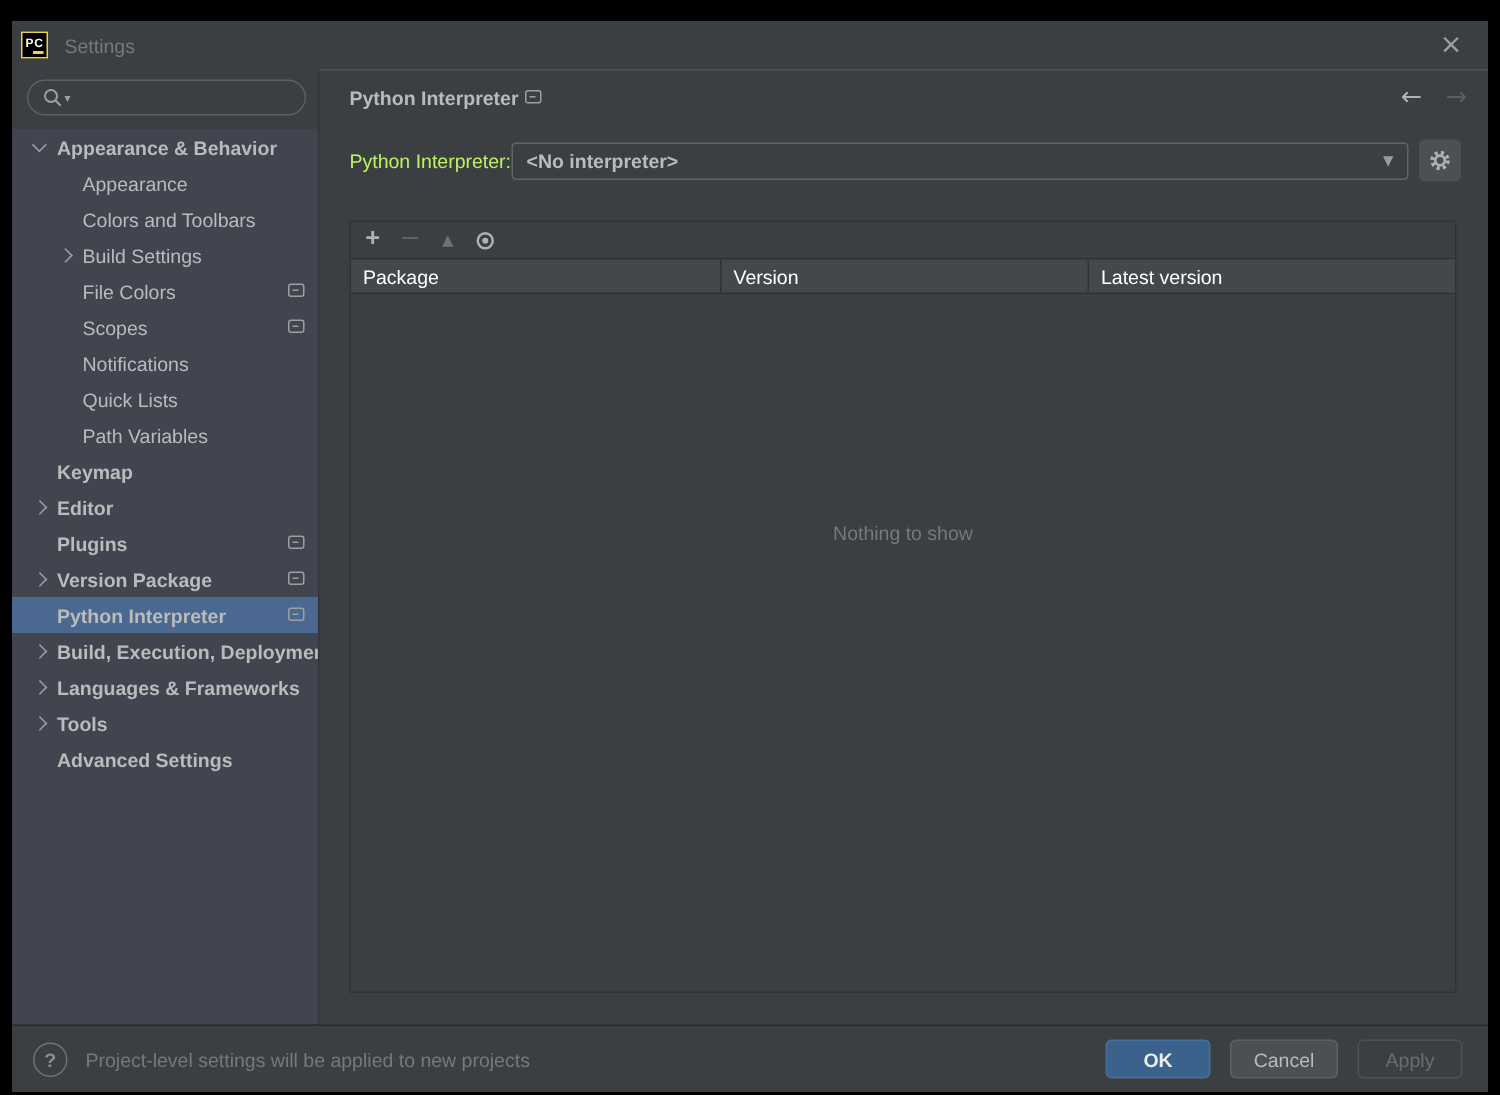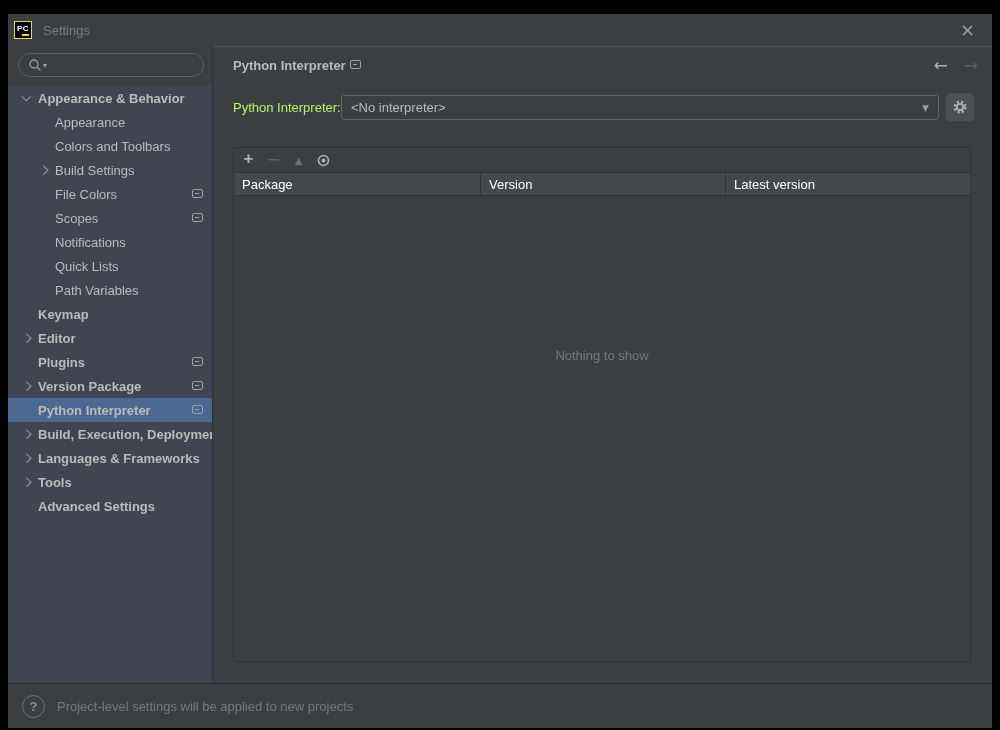--- a/index.html
+++ b/index.html
@@ -55,21 +55,21 @@
   .page-title { position:absolute; left:20px; top:11px; font-weight:bold; color:#BBBBBB; }
   .header-proj-icon { position:absolute; left:137px; top:13px; }
   .nav-back { position:absolute; right:44px; top:8px; font-size:17px; color:#AFB1B3;
               font-family:"DejaVu Sans", sans-serif; }
   .nav-fwd  { position:absolute; right:14px; top:8px; font-size:17px; color:#5A5E60;
               font-family:"DejaVu Sans", sans-serif; }
 
   .interp-label { position:absolute; left:20px; top:53px; color:#bef264;text-align:center; }
   .combo { position:absolute; left:128px; top:48px; width:598px; height:25px;
            border:1px solid #646464; border-radius:3px; background:#3C3F41;
-           display:flex; align-items:center; padding:0 9px; cursor:default; }
+           display:flex; align-items:center; padding:0 9px; cursor:default;font-weight:bold; }
   .combo-value { color:#BBBBBB; }
   .combo-arrow { margin-left:auto; font-size:9px; color:#9B9B9B; font-family:"DejaVu Sans", sans-serif; }
   .gear-btn { position:absolute; left:733px; top:46px; width:28px; height:28px;
               background:#4C5052; border:none; border-radius:4px;
               display:flex; align-items:center; justify-content:center; cursor:default; }
 
   .pkg-panel { position:absolute; left:20px; top:100px; width:738px; height:515px;
                border:1px solid #323232; display:flex; flex-direction:column; }
   .pkg-toolbar { height:24px; flex:none; display:flex; align-items:center; padding-left:2px; }
   .tb { width:25px; height:24px; display:flex; align-items:center; justify-content:center; }
@@ -235,16 +235,21 @@
           <div class="pkg-body">
             <span class="empty-text">Nothing to show</span>
           </div>
         </div>
       </div>
     </div>
 
     <div class="footer">
       <span class="help-circle">?</span>
       <span class="footer-msg">Project-level settings will be applied to new projects</span>
+      <div class="btns">
+        <button class="btn-ok">OK</button>
+        <button class="btn-cancel">Cancel</button>
+        <button class="btn-apply">Apply</button>
+      </div>
     </div>
 
   </div>
 </div>
 
 </body></html>

